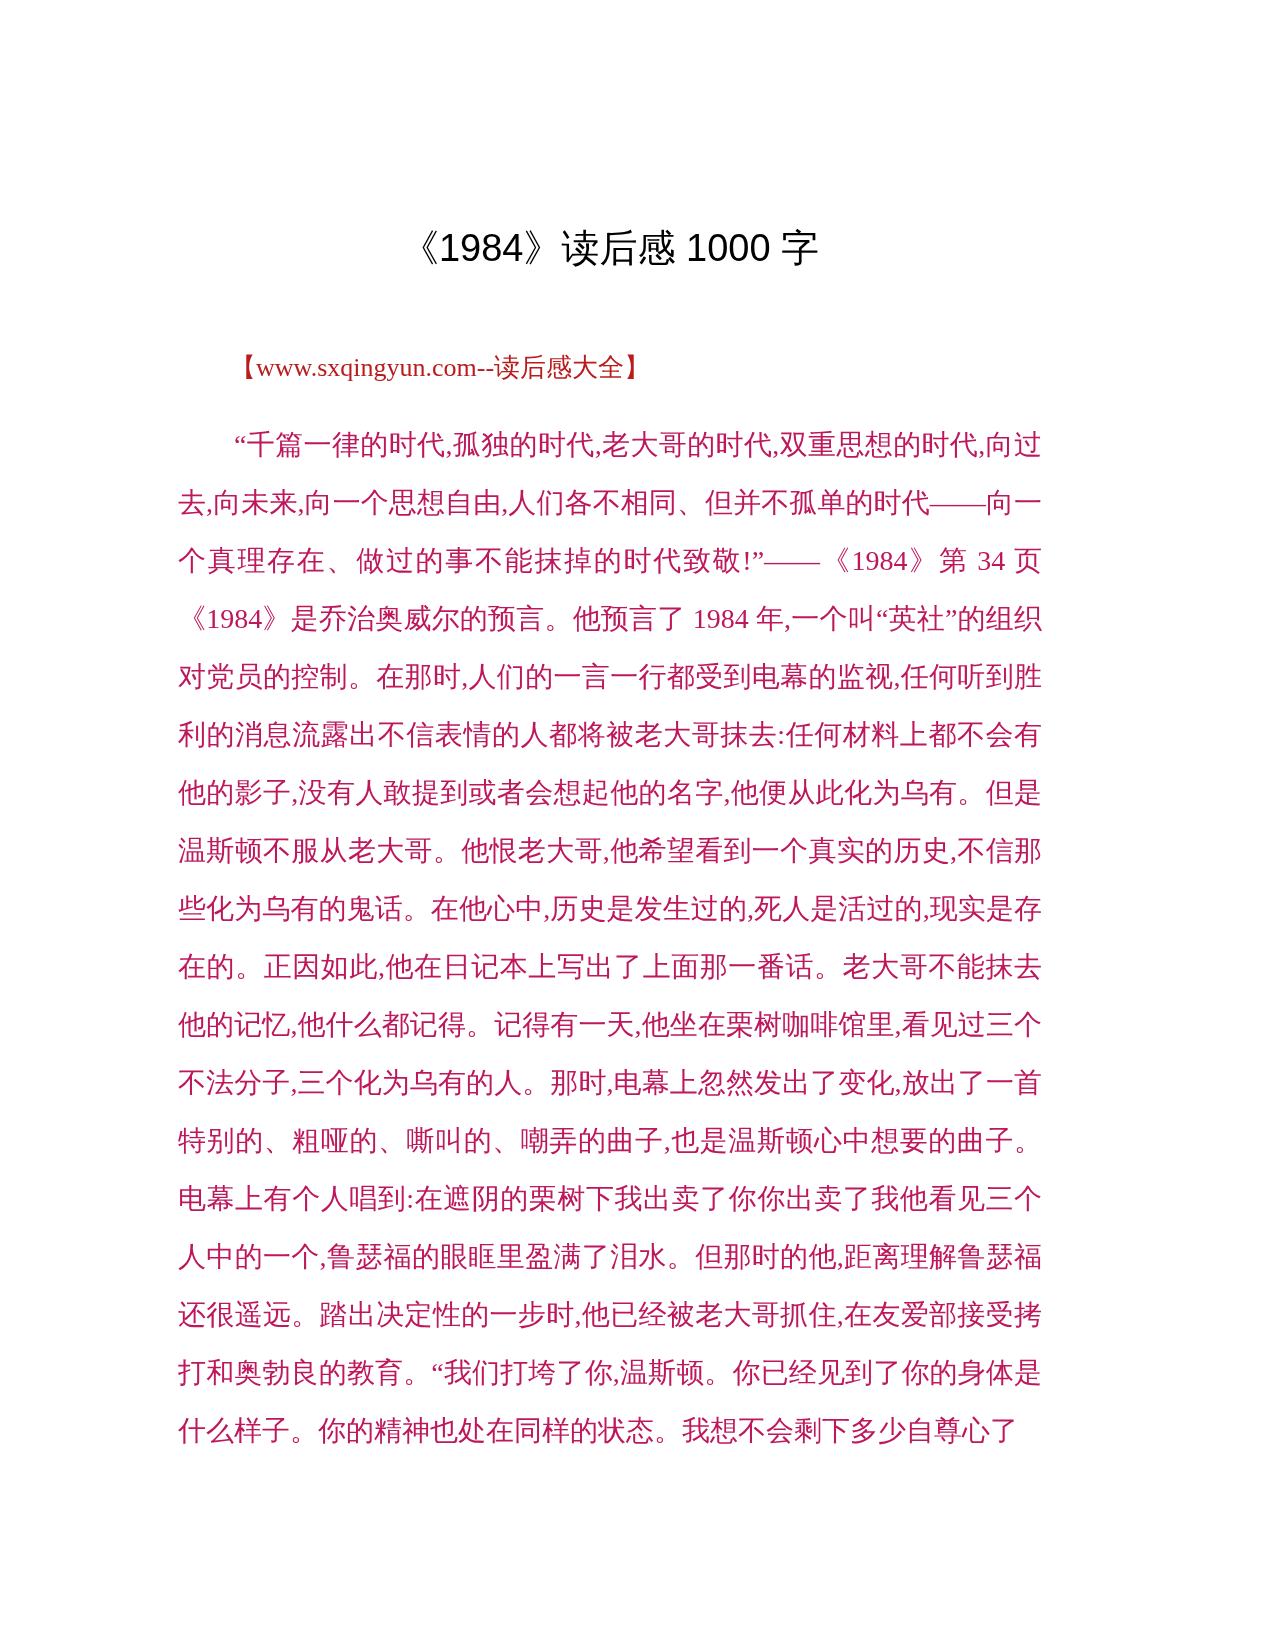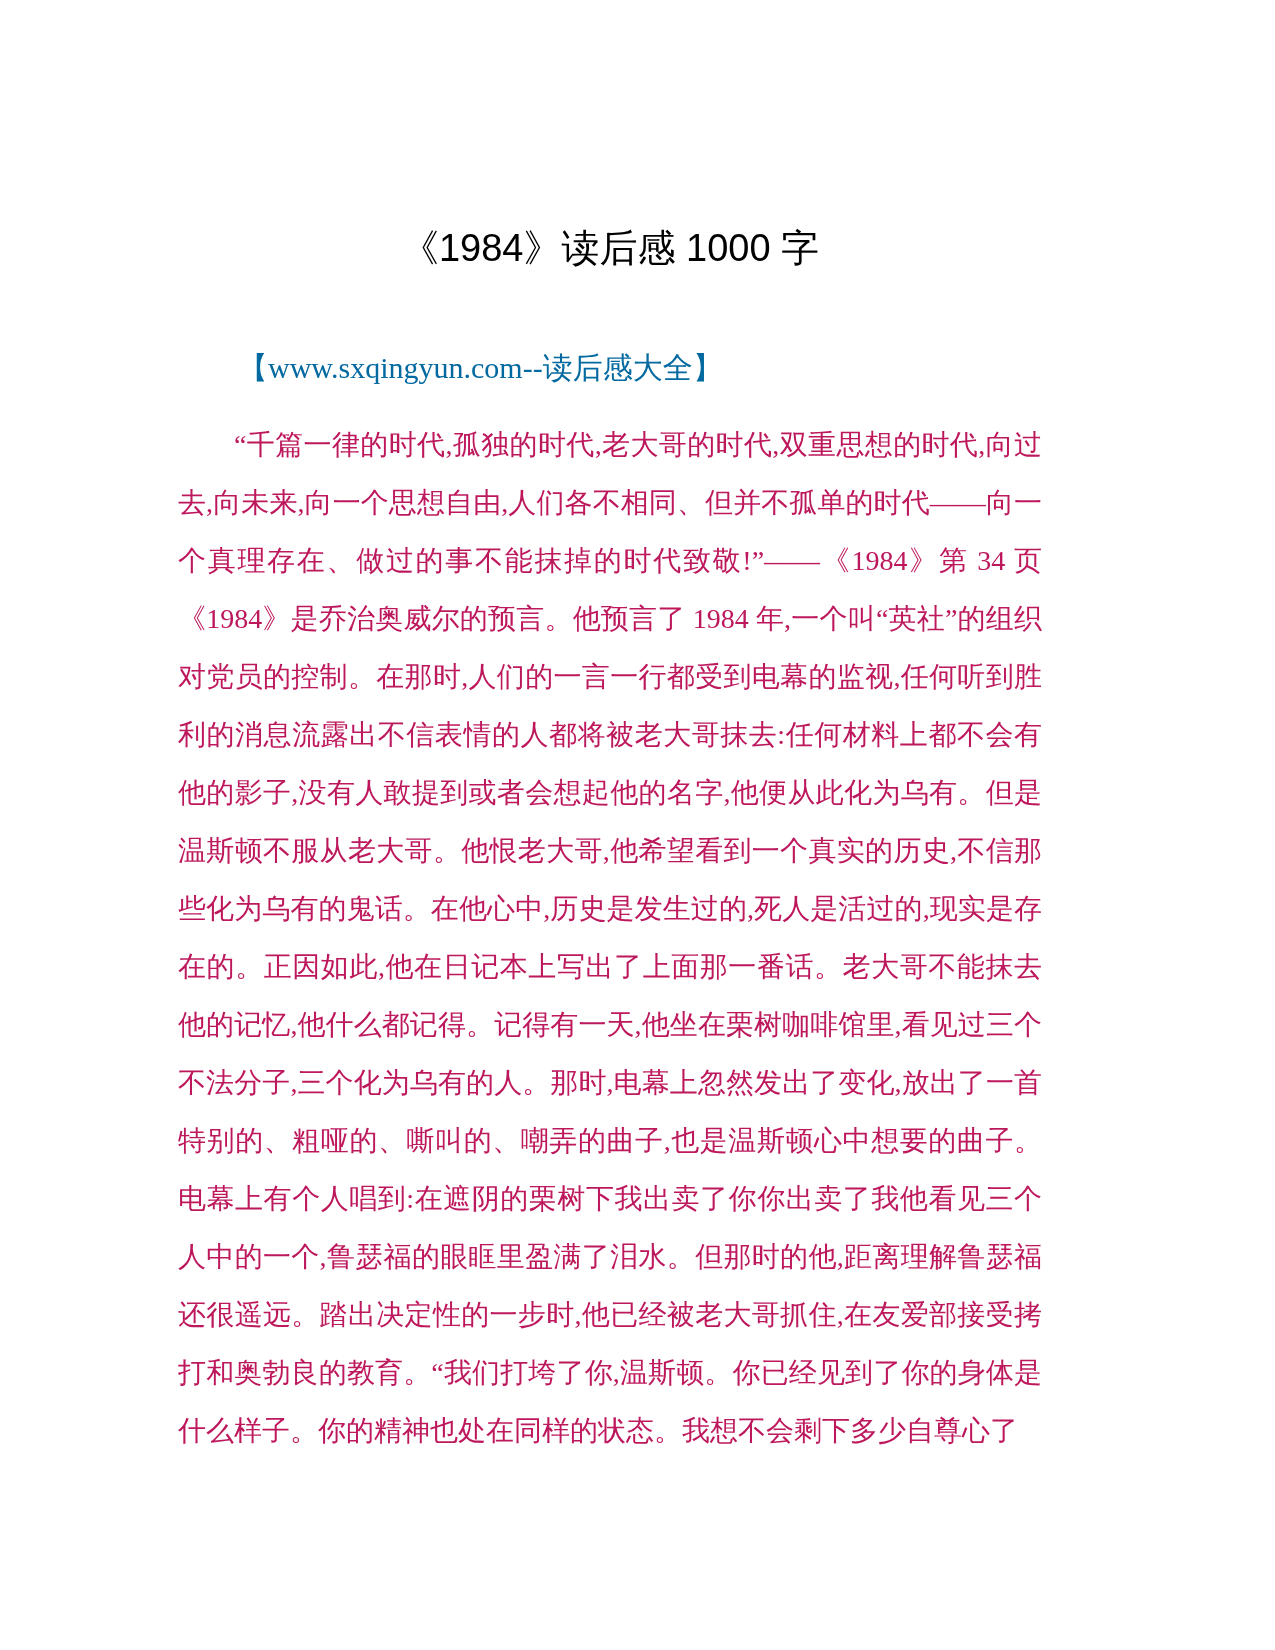--- a/index.html
+++ b/index.html
@@ -25,25 +25,25 @@
     font-family: "Liberation Sans", "DejaVu Sans", sans-serif;
     font-weight: 400;
     font-size: 38px;
     line-height: 48px;
     text-align: center;
     margin: 0 0 76px 0;
     color: #000000;
   }
   .source-line {
     font-family: "Liberation Serif", "DejaVu Serif", serif;
-    font-size: 30px;
+    font-size: 26px;
     line-height: 40px;
     text-indent: 2em;
     margin: 0 0 28px 0;
-    color: #0369a1;
+    color: #b91c1c;
   }
   .body-text {
     font-family: "Liberation Serif", "DejaVu Serif", serif;
     font-size: 28px;
     line-height: 58px;
     text-indent: 2em;
     text-align: justify;
     margin: 0;
     color: #be185d;
   }

